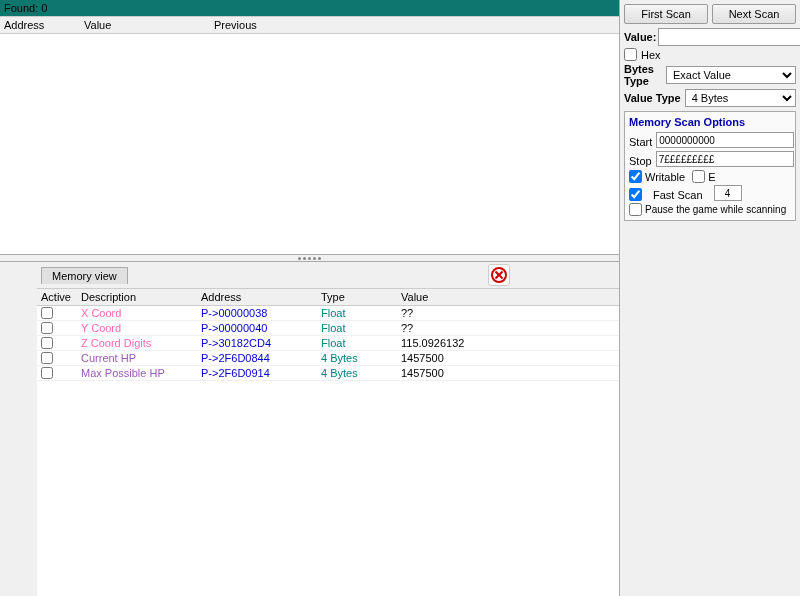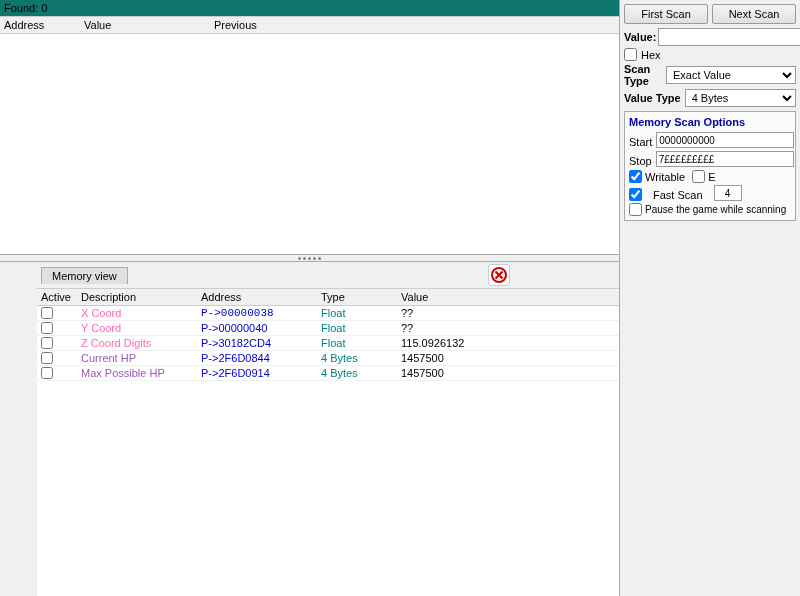--- a/index.html
+++ b/index.html
@@ -359,21 +359,21 @@
         <div class="col-type">Type</div>
         <div class="col-val">Value</div>
       </div>
 
       <div class="cheat-table" id="cheat-table-body">
       <div class="cheat-row">
     <div class="col-active">
       <input type="checkbox" style="">
     </div>
     <div class="col-desc" style="color: #ff69b4;">X Coord</div>
-    <div class="col-addr" style="color: #0000cc; font-family: Liberation Mono, monospace;">P-&gt;00000038</div>
+    <div class="col-addr" style="color: #0000cc;">P-&gt;00000038</div>
     <div class="col-type" style="color: #008080;">Float</div>
     <div class="col-val">??</div>
   </div>
           <div class="cheat-row">
     <div class="col-active">
       <input type="checkbox" style="">
     </div>
     <div class="col-desc" style="color: #ff69b4;">Y Coord</div>
     <div class="col-addr" style="color: #0000cc;">P-&gt;00000040</div>
     <div class="col-type" style="color: #008080;">Float</div>
@@ -420,21 +420,21 @@
     <div class="value-section">
       <div class="field-row">
         <span class="field-label">Value:</span>
         <input type="text" class="field-input" value="" style="">
       </div>
       <div class="field-row">
         <input type="checkbox" style="">
         <span>Hex</span>
       </div>
       <div class="field-row">
-        <span class="field-label">Scan Type</span>
+        <span class="field-label">Bytes Type</span>
         <select class="dropdown-field">
           <option>Exact Value</option>
           <option>Bigger than...</option>
           <option>Smaller than...</option>
           <option>Value between...</option>
           <option>Unknown initial value</option>
         </select>
       </div>
       <div class="field-row">
         <span class="field-label">Value Type</span>

